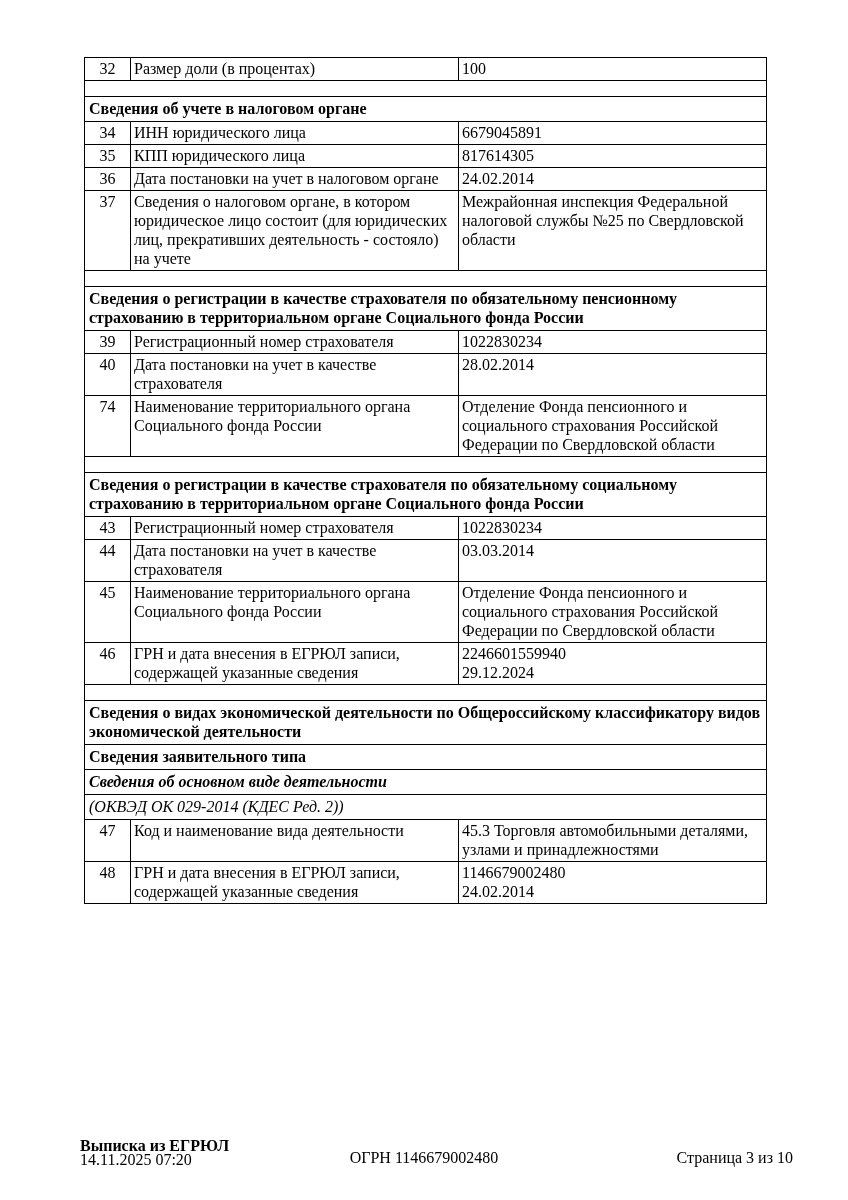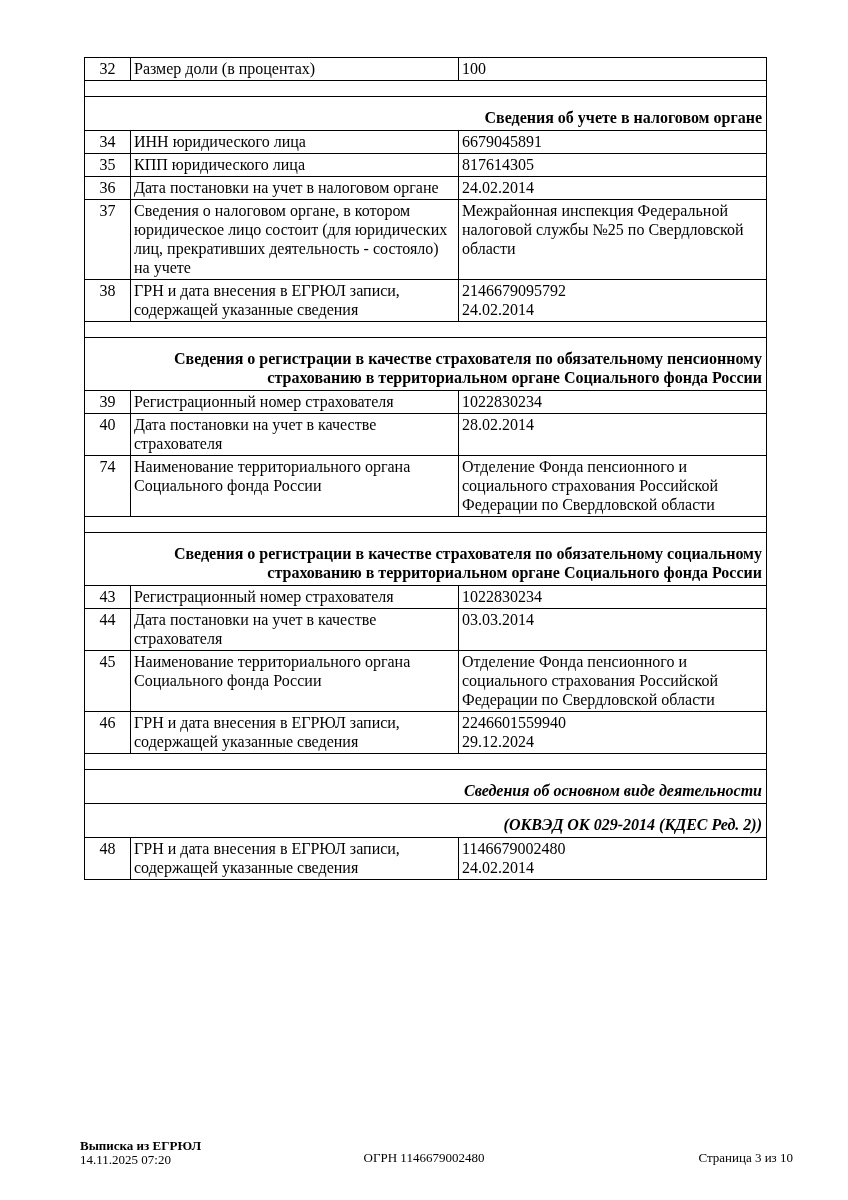--- a/index.html
+++ b/index.html
@@ -28,32 +28,32 @@
   td.c-num { text-align: center; }
   td.c-label { white-space: pre-line; }
   td.c-value { white-space: pre-line; }
   td.spacer-cell {
     height: 16px;
     border-top: none;
     border-bottom: none;
     padding: 0;
   }
   td.section-cell {
-    text-align: right;
+    text-align: left;
     font-weight: bold;
-    padding: 11px 4px 3px 4px;
+    padding: 2px 4px 3px 4px;
   }
   td.section-cell.bold-italic { font-style: italic; margin-left: 28px; }
-  td.section-cell.plain-italic { font-style: italic; font-weight: bold; }
+  td.section-cell.plain-italic { font-style: italic; font-weight: normal; }
   .footer {
     position: absolute;
     left: 0; right: 0;
     top: 1139px;
     height: 40px;
-    font-size: 13px;
+    font-size: 16px;
     line-height: 14px;
   }
   .footer-left {
     position: absolute;
     left: 80px; top: 0;
   }
   .footer-left .l1 { font-weight: bold; }
   .footer-center {
     position: absolute;
     left: 50%; top: 12px;
@@ -102,26 +102,20 @@
         <td class="c-num">36</td>
         <td class="c-label">Дата постановки на учет в налоговом органе</td>
         <td class="c-value">24.02.2014</td>
       </tr>
       <tr>
         <td class="c-num">37</td>
         <td class="c-label">Сведения о налоговом органе, в котором юридическое лицо состоит (для юридических лиц, прекративших деятельность - состояло) на учете</td>
         <td class="c-value">Межрайонная инспекция Федеральной налоговой службы №25 по Свердловской области</td>
       </tr>
       <tr>
-        <td class="c-num">38</td>
-        <td class="c-label">ГРН и дата внесения в ЕГРЮЛ записи, содержащей указанные сведения</td>
-        <td class="c-value">2146679095792
-24.02.2014</td>
-      </tr>
-      <tr>
         <td colspan="3" class="spacer-cell"></td>
       </tr>
       <tr>
         <td colspan="3" class="section-cell">Сведения о регистрации в качестве страхователя по обязательному пенсионному страхованию в территориальном органе Социального фонда России</td>
       </tr>
       <tr>
         <td class="c-num">39</td>
         <td class="c-label">Регистрационный номер страхователя</td>
         <td class="c-value">1022830234</td>
       </tr>
@@ -159,24 +153,35 @@
       <tr>
         <td class="c-num">46</td>
         <td class="c-label">ГРН и дата внесения в ЕГРЮЛ записи, содержащей указанные сведения</td>
         <td class="c-value">2246601559940
 29.12.2024</td>
       </tr>
       <tr>
         <td colspan="3" class="spacer-cell"></td>
       </tr>
       <tr>
+        <td colspan="3" class="section-cell">Сведения о видах экономической деятельности по Общероссийскому классификатору видов экономической деятельности</td>
+      </tr>
+      <tr>
+        <td colspan="3" class="section-cell">Сведения заявительного типа</td>
+      </tr>
+      <tr>
         <td colspan="3" class="section-cell bold-italic">Сведения об основном виде деятельности</td>
       </tr>
       <tr>
         <td colspan="3" class="section-cell plain-italic">(ОКВЭД ОК 029-2014 (КДЕС Ред. 2))</td>
+      </tr>
+      <tr>
+        <td class="c-num">47</td>
+        <td class="c-label">Код и наименование вида деятельности</td>
+        <td class="c-value">45.3 Торговля автомобильными деталями, узлами и принадлежностями</td>
       </tr>
       <tr>
         <td class="c-num">48</td>
         <td class="c-label">ГРН и дата внесения в ЕГРЮЛ записи, содержащей указанные сведения</td>
         <td class="c-value">1146679002480
 24.02.2014</td>
       </tr>
     </tbody>
 </table>
 

